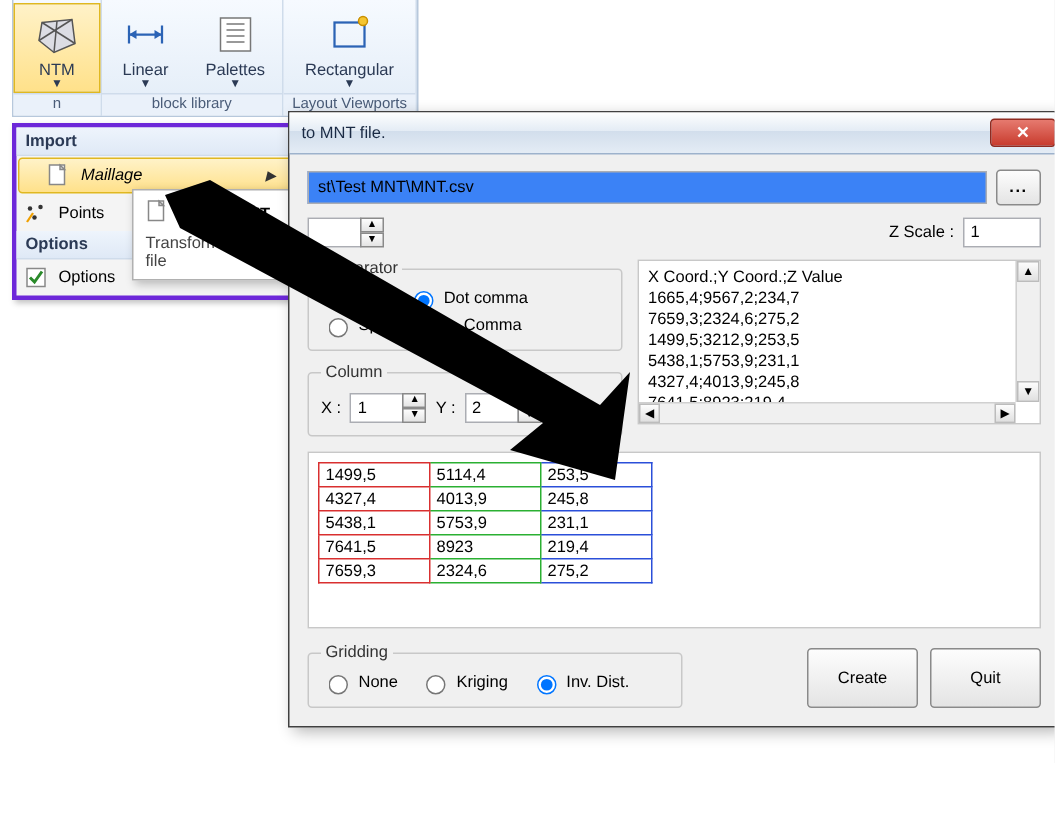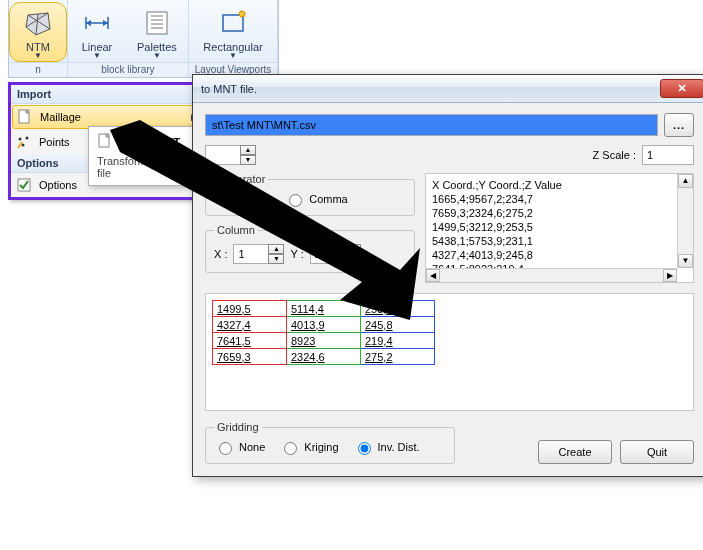--- a/index.html
+++ b/index.html
@@ -3,31 +3,31 @@
 <meta charset="utf-8">
 <style>
 * { box-sizing: border-box; font-family: "Segoe UI", Tahoma, sans-serif; font-size: 11px; }
 body { margin: 0; width: 703px; height: 550px; background: #fff; position: relative; overflow: hidden; }
 
 
 .ribbon { position: absolute; left: 8px; top: 0; display: flex; background: linear-gradient(#f6faff,#e2ecf7); border: 1px solid #b7c8dc; border-top: none; }
 .ribbon-grp { display: flex; flex-direction: column; align-items: center; border-right: 1px solid #cfdceb; padding: 2px 0 0; }
 .ribbon-btns { display: flex; }
 .ribbon-btn { display: flex; flex-direction: column; align-items: center; justify-content: flex-start; padding: 4px 10px 2px; min-width: 58px; cursor: pointer; border: 1px solid transparent; }
-.ribbon-btn.active { background: linear-gradient(#fff2c8,#ffe18a); border: 1px solid #e0b820; border-radius: 11px; align-items: center; }
+.ribbon-btn.active { background: linear-gradient(#fff2c8,#ffe18a); border: 1px solid #e0b820; border-radius: 0; align-items: center; }
 .ribbon-btn .ic { width: 32px; height: 32px; display: flex; align-items: center; justify-content: center; }
 .ribbon-btn .lbl { margin-top: 2px; color: #2b3a55; }
 .ribbon-btn .drop { font-size: 8px; color: #2b3a55; line-height: 6px; }
 .grp-title { font-size: 10px; color: #4a5c78; padding: 1px 6px 2px; width: 100%; text-align: center; border-top: 1px solid #cfdceb; background: #eaf1fa; white-space: nowrap; }
 
 
 .menu { position: absolute; left: 8px; top: 82px; width: 198px; background: #f4f4f4; border: 3px solid #6d28d9; box-shadow: 2px 2px 4px rgba(0,0,0,.25); }
 .menu .hdr { background: linear-gradient(#eef4fc,#dfe9f6); color: #2b3a55; font-weight: bold; padding: 3px 6px; border-bottom: 1px solid #cfdceb; }
 .menu-item { display: flex; align-items: center; padding: 3px 4px; gap: 6px; cursor: pointer; }
-.menu-item.hov { background: linear-gradient(#fff2c8,#ffe18a); border: 1px solid #e0b820; border-radius: 3px; margin: 1px; padding: 2px 3px; }
+.menu-item.hov { background: linear-gradient(#fff2c8,#ffe18a); border: 1px solid #e0b820; border-radius: 3px; margin: 1px; padding: 2px 17px; font-style: italic; }
 .menu-item .mi-ic { width: 18px; height: 18px; display: flex; align-items: center; justify-content: center; }
 .menu-item .arrow { margin-left: auto; font-size: 9px; color: #333; }
 
 
 .tooltip { position: absolute; left: 88px; top: 126px; width: 200px; background: #fff; border: 1px solid #b0b0b0; box-shadow: 2px 2px 6px rgba(0,0,0,.25); padding: 6px 8px; }
 .tooltip .tt-title { font-weight: bold; margin-bottom: 4px; display: flex; align-items: center; gap: 6px; }
 .tooltip .tt-body { color: #444; }
 
 
 .dialog { position: absolute; left: 192px; top: 74px; width: 515px; background: #f0f0f0; border: 1px solid #404040; box-shadow: 3px 3px 10px rgba(0,0,0,.3); }
@@ -58,30 +58,30 @@
 .preview { flex: 1; border: 1px solid #c8c8c8; background: #fff; position: relative; height: 110px; padding: 4px 6px; font-family: Tahoma, sans-serif; font-size: 11px; line-height: 14px; white-space: pre; overflow: hidden; }
 .preview .vbar { position: absolute; right: 0; top: 0; bottom: 14px; width: 16px; background: #f0f0f0; border-left: 1px solid #d0d0d0; display: flex; flex-direction: column; }
 .preview .hbar { position: absolute; left: 0; right: 16px; bottom: 0; height: 14px; background: #f0f0f0; border-top: 1px solid #d0d0d0; display: flex; }
 .sb-btn { background: linear-gradient(#fdfdfd,#e0e0e0); border: 1px solid #bcbcbc; font-size: 8px; display: flex; align-items: center; justify-content: center; cursor: pointer; }
 .vbar .sb-btn { height: 14px; }
 .vbar .track { flex: 1; }
 .hbar .sb-btn { width: 14px; }
 .hbar .track { flex: 1; }
 
 .table-area { margin-top: 10px; border: 1px solid #c8c8c8; background: #fff; height: 118px; padding: 6px; overflow: auto; }
-table.data { border-collapse: collapse; text-decoration: underline; }
+table.data { border-collapse: collapse; }
 table.data td { border: 1px solid; width: 74px; height: 16px; padding: 0 4px; font-size: 11px; }
 td.cx { border-color: #d93030 !important; }
 td.cy { border-color: #2bb032 !important; }
 td.cz { border-color: #2b4fd9 !important; }
 
 .bottom { display: flex; align-items: flex-end; gap: 12px; margin-top: 10px; }
 .bottom fieldset { flex: 0 0 auto; }
 .bottom .btns { margin-left: auto; display: flex; gap: 8px; }
-.btn { width: 74px; height: 24px; background: linear-gradient(#fdfdfd,#e4e4e4); border: 1px solid #8a8a8a; border-radius: 3px; cursor: pointer; }
+.btn { width: 74px; height: 40px; background: linear-gradient(#fdfdfd,#e4e4e4); border: 1px solid #8a8a8a; border-radius: 3px; cursor: pointer; }
 
 
 .big-arrow { position: absolute; left: 100px; top: 120px; pointer-events: none; }
 </style>
 </head>
 <body>
 
 <div class="ribbon">
   <div class="ribbon-grp">
     <div class="ribbon-btns">
@@ -221,20 +221,30 @@
       </span>
       <span style="flex:1"></span>
       <span>Z Scale :</span>
       <span class="zscale"><input type="text" value="1" style=""></span>
     </div>
 
     <div class="mid">
       <div class="mid-left">
         <fieldset>
           <legend>Separator</legend>
+          <div class="radio-row">
+            <label>
+                <input type="radio" name="sep" style="">
+                <span>Tab</span>
+              </label>
+            <label>
+                <input type="radio" name="sep" checked="" style="">
+                <span>Dot comma</span>
+              </label>
+          </div>
           <div class="radio-row">
             <label>
                 <input type="radio" name="sep" style="">
                 <span>Space</span>
               </label>
             <label>
                 <input type="radio" name="sep" style="">
                 <span>Comma</span>
               </label>
           </div>
@@ -280,20 +290,25 @@
               <td class="cx">1499,5</td>
               <td class="cy">5114,4</td>
               <td class="cz">253,5</td>
             </tr>
             <tr>
               <td class="cx">4327,4</td>
               <td class="cy">4013,9</td>
               <td class="cz">245,8</td>
             </tr>
             <tr>
+              <td class="cx">5438,1</td>
+              <td class="cy">5753,9</td>
+              <td class="cz">231,1</td>
+            </tr>
+            <tr>
               <td class="cx">7641,5</td>
               <td class="cy">8923</td>
               <td class="cz">219,4</td>
             </tr>
             <tr>
               <td class="cx">7659,3</td>
               <td class="cy">2324,6</td>
               <td class="cz">275,2</td>
             </tr>
           </tbody>

